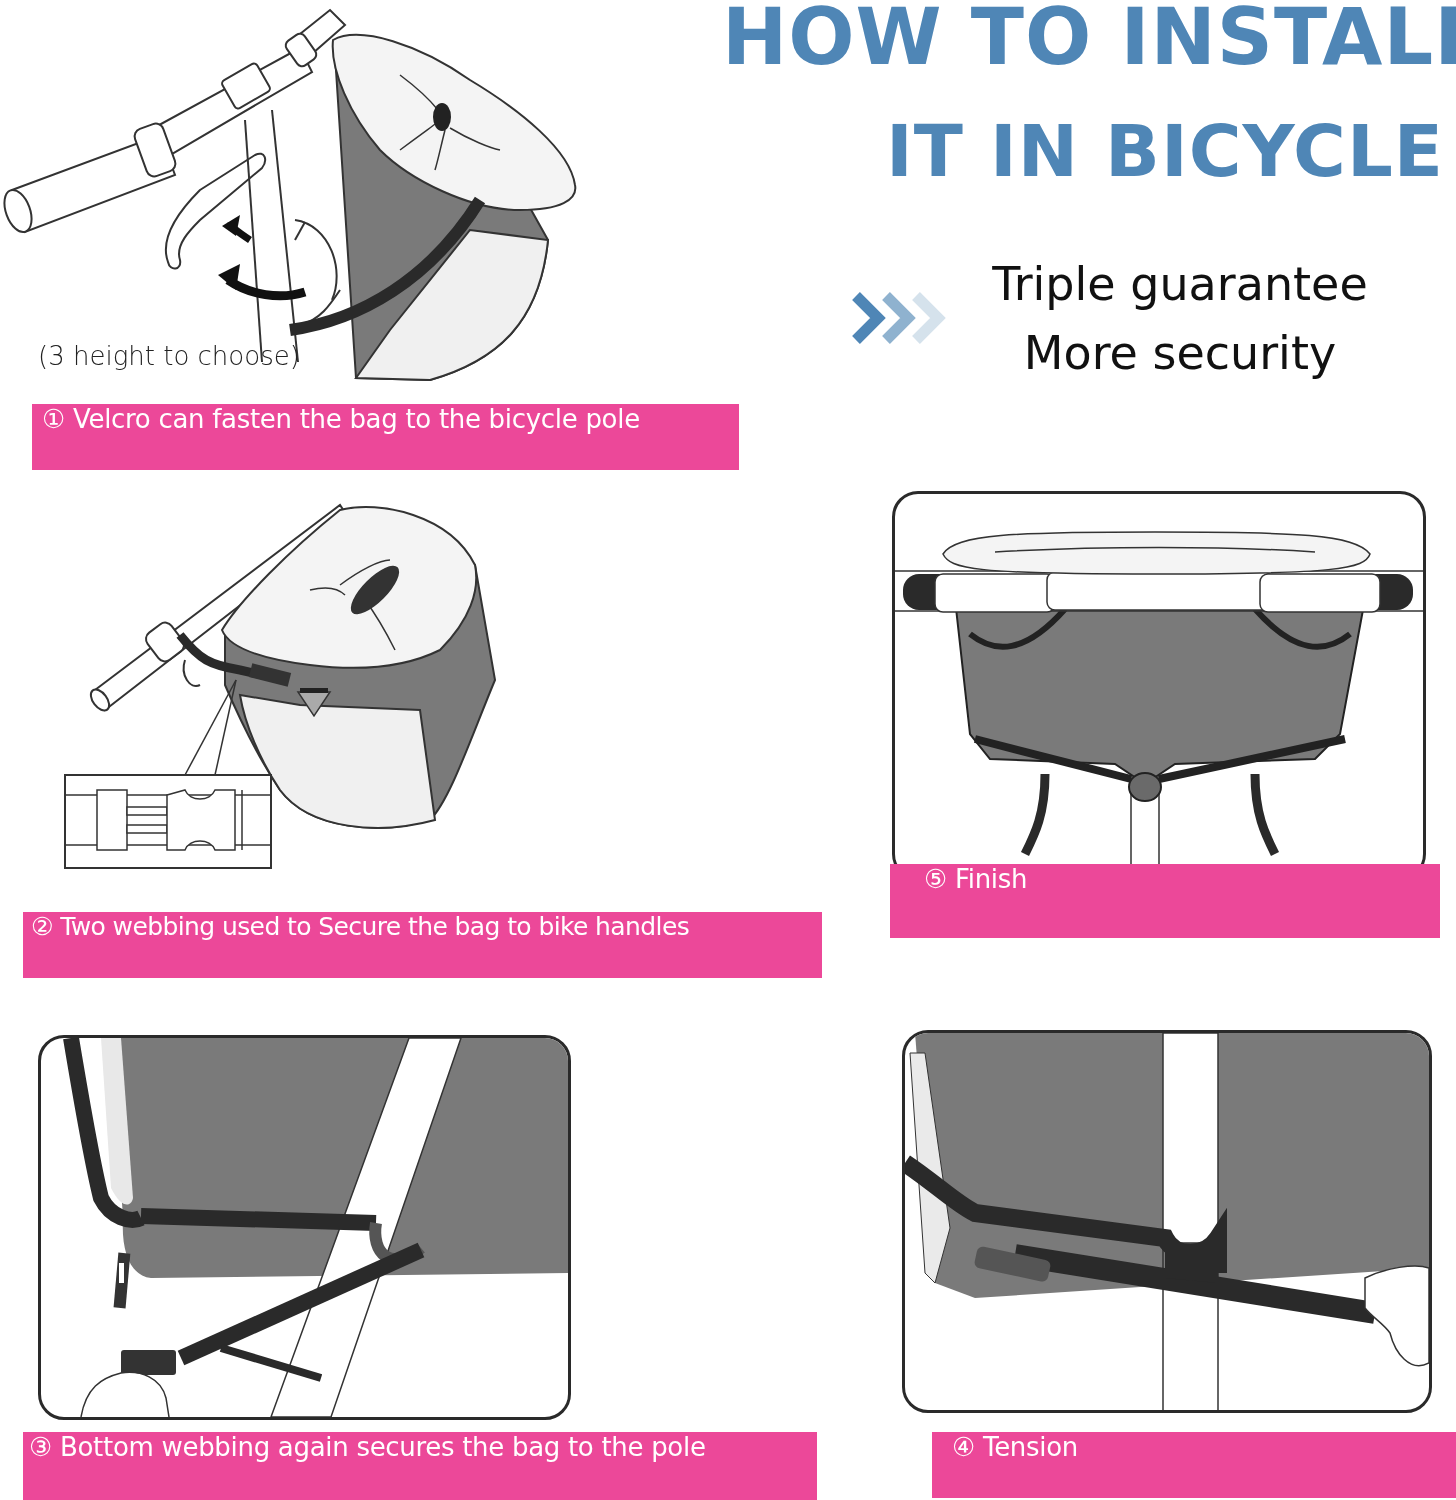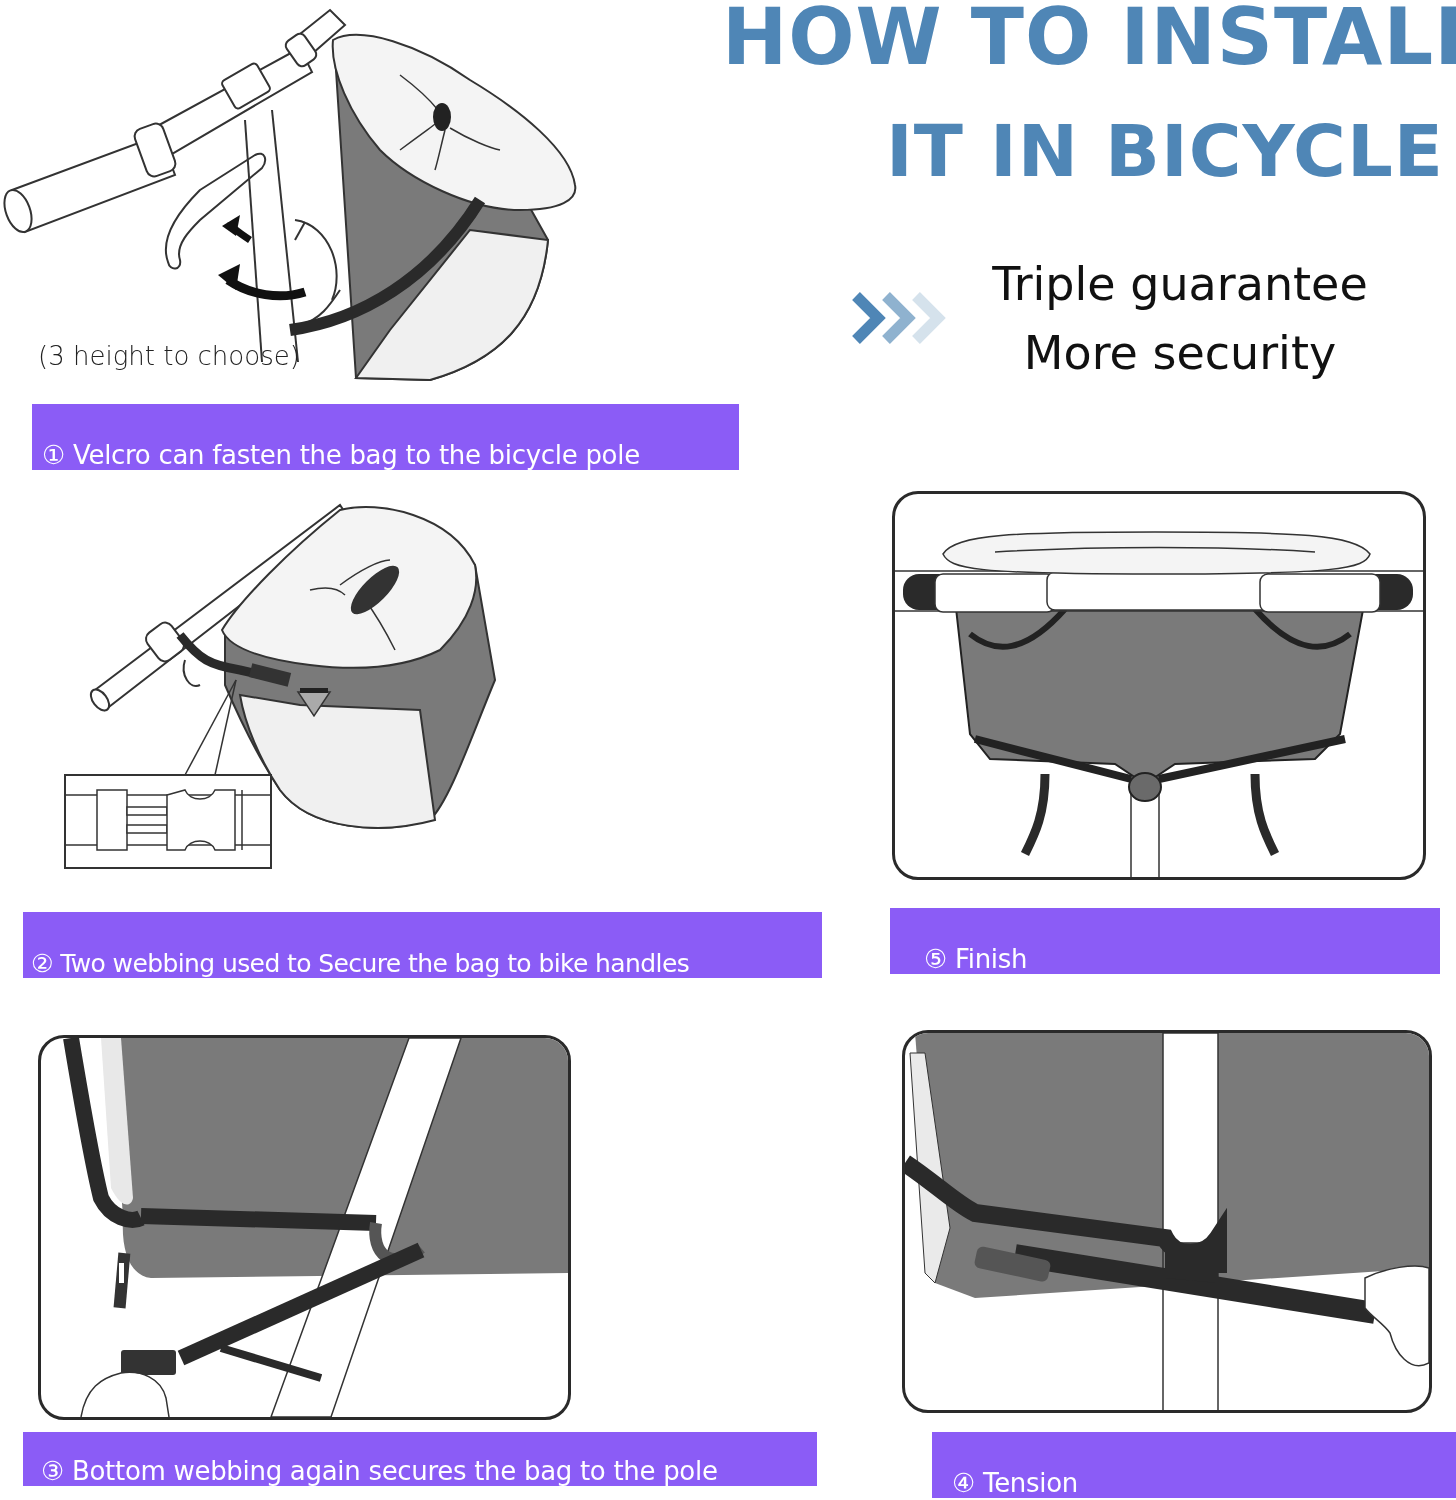--- a/index.html
+++ b/index.html
@@ -34,32 +34,32 @@
 
     .note {
       left: 38px; top: 341px;
       font-size: 26px; color: #222;
       font-family: "DejaVu Sans", "Liberation Sans", sans-serif;
       font-weight: 300;
       white-space: nowrap;
     }
 
     .banner {
-      background: #8b5cf6;
+      background: #ec4899;
       color: #ffffff;
       font-family: "DejaVu Sans", "Liberation Sans", sans-serif;
       white-space: nowrap;
-      display: flex; align-items: flex-end;
+      display: flex; align-items: flex-start;
       font-size: 26px;
       letter-spacing: -0.3px;
     }
     .banner-1 { left: 32px;  top: 404px;  width: 707px; height: 66px; padding-left: 10px; }
     .banner-2 { left: 23px;  top: 912px;  width: 799px; height: 66px; padding-left: 8px; font-size: 25px; letter-spacing: -0.6px; }
-    .banner-5 { left: 890px; top: 908px;  width: 550px; height: 66px; padding-left: 34px; }
-    .banner-3 { left: 23px;  top: 1432px; width: 794px; height: 54px; padding-left: 18px; }
+    .banner-5 { left: 890px; top: 864px;  width: 550px; height: 74px; padding-left: 34px; }
+    .banner-3 { left: 23px;  top: 1432px; width: 794px; height: 68px; padding-left: 6px; }
     .banner-4 { left: 904px; top: 1432px; width: 552px; height: 66px; padding-left: 20px; margin-left: 28px; }
 
     .panel {
       border: 3px solid #2a2a2a;
       border-radius: 26px;
       overflow: hidden;
       background: #fff;
     }
     .panel-finish   { left: 892px; top: 491px;  width: 534px; height: 389px; }
     .panel-bottom   { left: 38px;  top: 1035px; width: 533px; height: 385px; }

